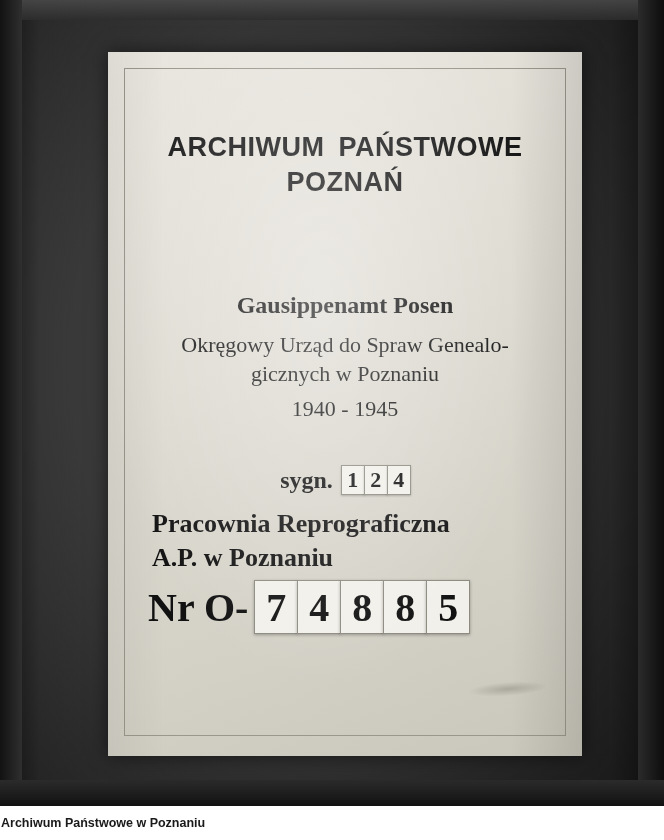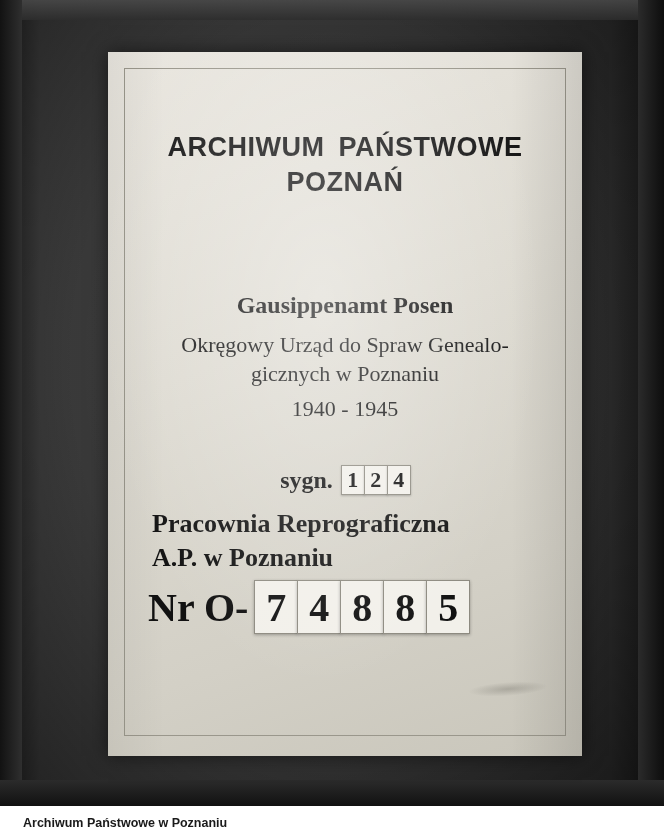--- a/index.html
+++ b/index.html
@@ -247,21 +247,21 @@
     height: 34px;
     background: #ffffff;
     display: flex;
     align-items: center;
   }
   .caption-text {
     font-family: "Liberation Sans", sans-serif;
     font-size: 12.5px;
     font-weight: bold;
     color: #1a1a1a;
-    padding-left: 23px;
+    padding-left: 1px;
   }
 </style>
 </head>
 <body>
 
 <div class="viewer">
 
   <div class="scan">
     <div class="scan-bg"></div>
     <div class="edge-top"></div>

